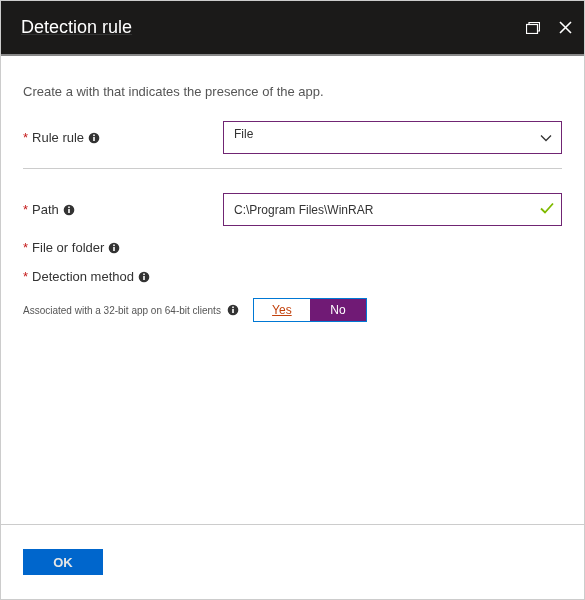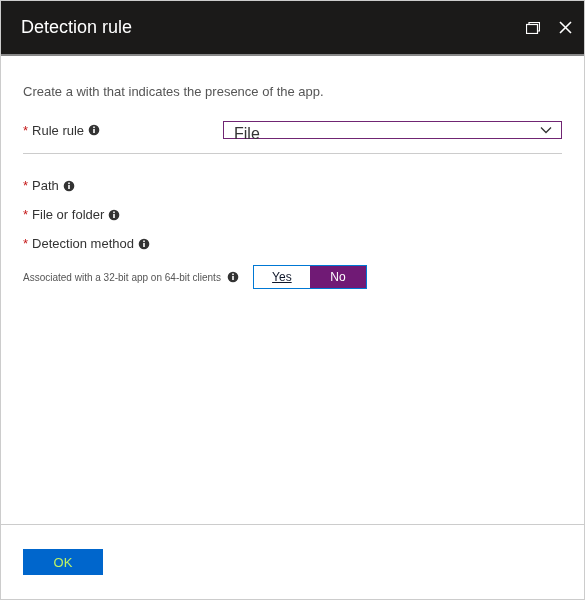--- a/index.html
+++ b/index.html
@@ -12,20 +12,21 @@
     height: 600px;
     border: 1px solid #ccc;
   }
   .header {
     background: #1b1a19;
     height: 55px;
     border-bottom: 2px solid #888;
     display: flex;
     align-items: center;
     padding: 0 11px 0 20px;
+    text-decoration: underline;
   }
   .header-title {
     color: #fff;
     font-size: 18px;
     font-weight: 400;
     flex: 1;
   }
   .header-icons {
     display: flex;
     gap: 16px;
@@ -71,25 +72,25 @@
     display: inline-flex;
     align-items: center;
     justify-content: center;
   }
   .field-col {
     flex: 1;
     position: relative;
   }
   .select, .text-input {
     width: 100%;
-    height: 18px;
+    height: 33px;
     border: 1px solid #702573;
     background: #fff;
     padding: 0 30px 0 10px;
-    font-size: 16px;
+    font-size: 12px;
     font-family: inherit;
     color: #333;
     outline: none;
   }
   .chevron {
     position: absolute;
     right: 10px;
     top: 50%;
     transform: translateY(-50%);
     pointer-events: none;
@@ -128,40 +129,40 @@
     width: 56px;
     height: 100%;
     display: flex;
     align-items: center;
     justify-content: center;
     font-size: 12px;
     cursor: pointer;
   }
   .toggle-off {
     background: #fff;
-    color: #0f172a;
+    color: #c2410c;
     text-decoration: underline;
   }
   .toggle-on {
     background: #701a75;
     color: #fff;
   }
   .footer {
     border-top: 1px solid #ccc;
     height: 75px;
     padding: 24px 22px;
   }
   .ok-btn {
     background: #0066cc;
-    color: #bef264;
+    color: #e5e5e5;
     border: none;
     width: 80px;
     height: 26px;
     font-size: 13px;
-    font-weight: 400;
+    font-weight: 700;
     cursor: pointer;
     font-family: inherit;
   }
 </style>
 </head>
 <body>
 
 <div class="header">
   <div class="header-title">Detection rule</div>
   <div class="header-icons">
@@ -211,20 +212,28 @@
       <span class="req">*</span>
       <span>Path</span>
       <span class="info-icon">
         <svg width="12" height="12" viewBox="0 0 12 12">
             <circle cx="6" cy="6" r="5.3" fill="#333"></circle>
             <rect x="5.2" y="5" width="1.6" height="4" fill="#fff"></rect>
             <rect x="5.2" y="2.5" width="1.6" height="1.6" fill="#fff"></rect>
           </svg>
       </span>
     </div>
+    <div class="field-col">
+      <input class="text-input" value="C:\Program Files\WinRAR" style="">
+      <span class="checkmark">
+        <svg width="14" height="12" viewBox="0 0 14 12">
+            <path d="M1 6 L5 10 L13 1" stroke="#7fba00" stroke-width="1.8" fill="none"></path>
+          </svg>
+      </span>
+    </div>
   </div>
 
   <div class="row">
     <div class="label-col">
       <span class="req">*</span>
       <span>File or folder</span>
       <span class="info-icon">
         <svg width="12" height="12" viewBox="0 0 12 12">
             <circle cx="6" cy="6" r="5.3" fill="#333"></circle>
             <rect x="5.2" y="5" width="1.6" height="4" fill="#fff"></rect>

